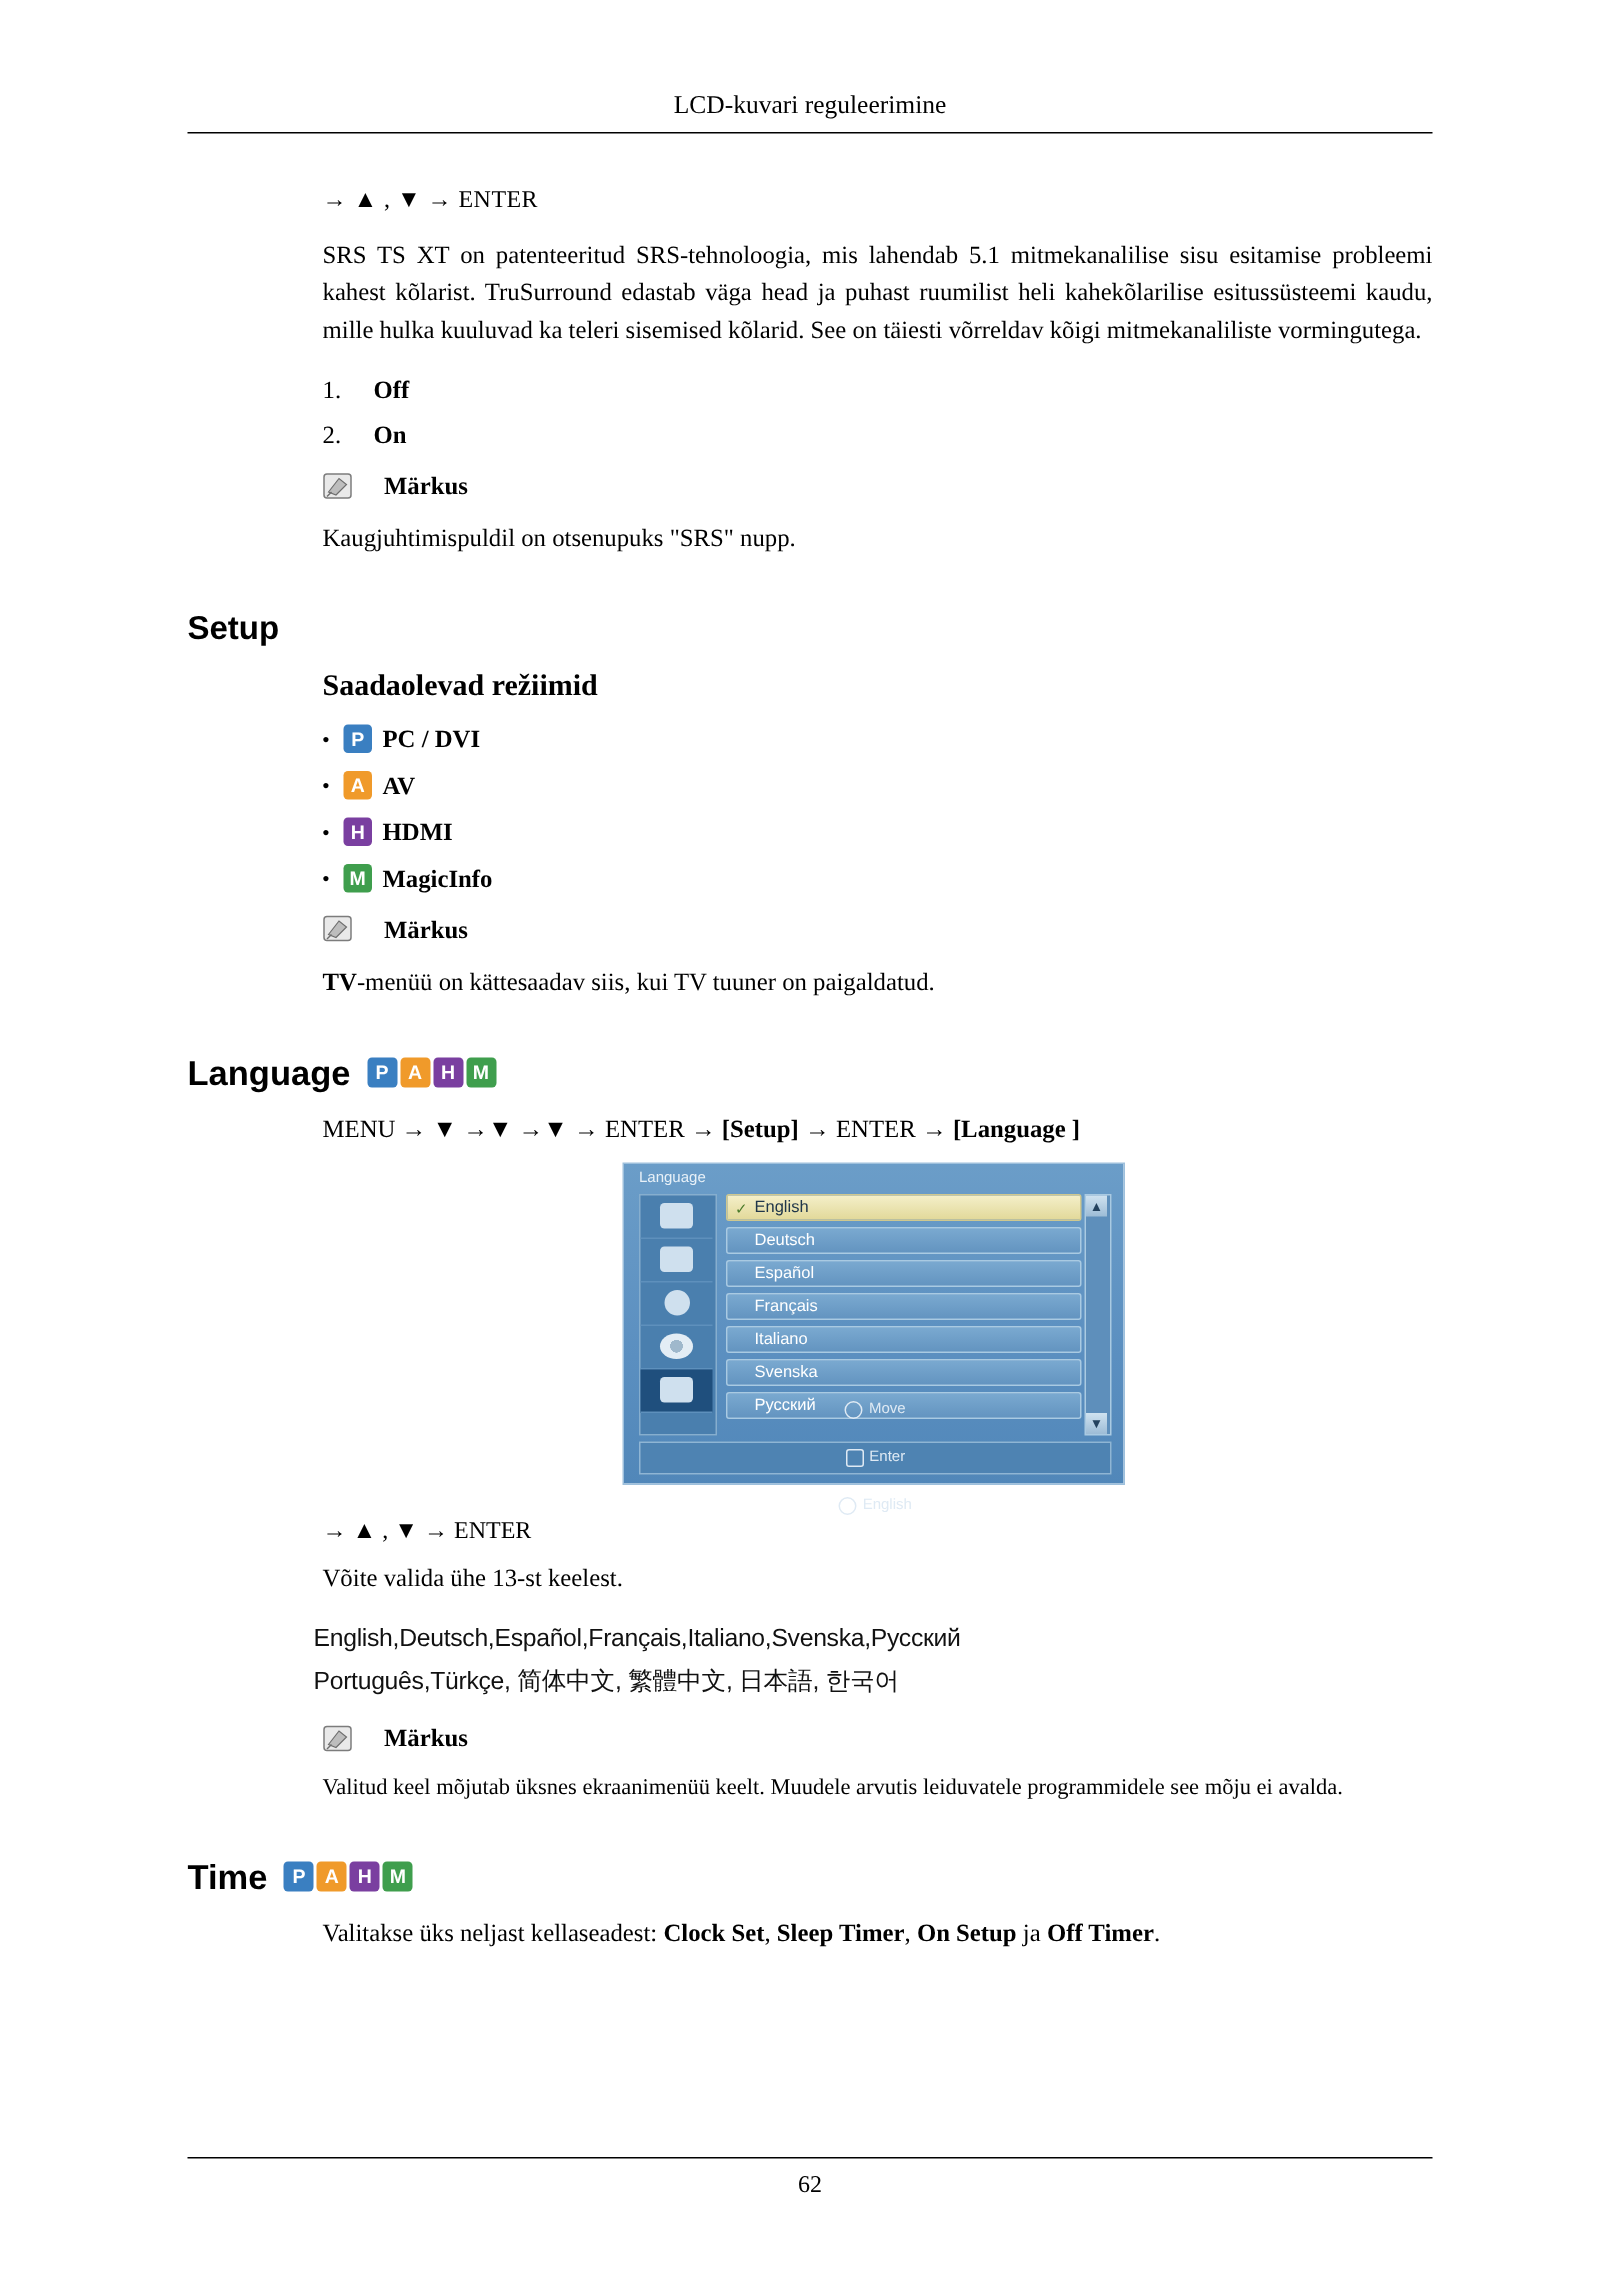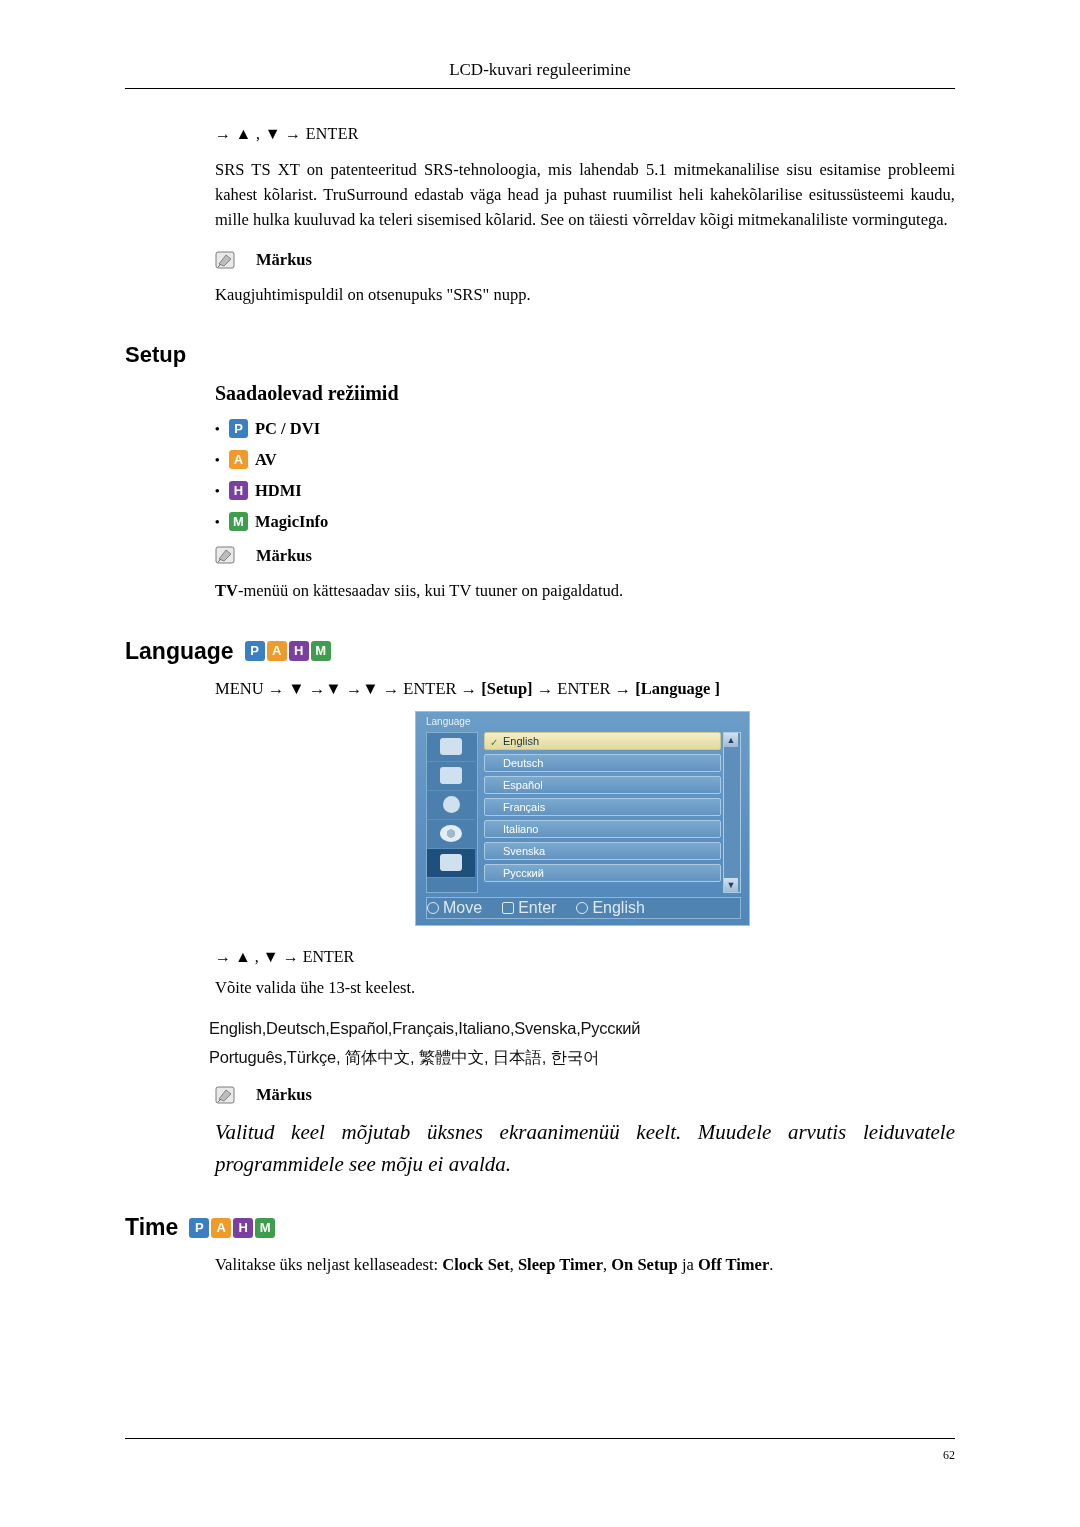--- a/index.html
+++ b/index.html
@@ -43,22 +43,22 @@
     left: 125px;
     width: 830px;
     height: 1px;
     background: #000;
   }
   .footer-num {
     position: absolute;
     top: 1448px;
     left: 125px;
     width: 830px;
-    text-align: right;
-    font-size: 12px;
+    text-align: center;
+    font-size: 16px;
   }
   .content {
     position: absolute;
     top: 125px;
     left: 125px;
     width: 830px;
   }
   .kbd-line {
     font-size: 16px;
     margin: 0 0 14px 90px;
@@ -293,23 +293,25 @@
   .osd-bar {
     position: absolute;
     left: 10px;
     right: 8px;
     bottom: 6px;
     height: 20px;
     background: #4e83b2;
     border: 1px solid #8fb5d4;
     display: flex;
     align-items: center;
+    justify-content: center;
     gap: 20px;
     color: #dfeaf4;
-    font-size: 16px;
+    font-size: 10px;
+    flex-direction: column;
   }
   .osd-bar span { display: inline-flex; align-items: center; gap: 4px; }
   .osd-bar .b-ico {
     display: inline-block;
     width: 10px;
     height: 10px;
     border: 1px solid #dfeaf4;
     border-radius: 2px;
   }
   .osd-bar .b-ico.circ { border-radius: 50%; }
@@ -323,26 +325,25 @@
   }
   .langs {
     margin: 0 0 0 84px;
     font-family: "Liberation Sans", sans-serif;
     font-size: 16.5px;
     line-height: 1.75;
     color: #111;
     letter-spacing: -0.2px;
   }
   .last-par {
-    font-size: 21px;
+    font-size: 15px;
     margin: 12px 0 0 90px;
     width: 740px;
     line-height: 1.5;
     text-align: justify;
-    font-style: italic;
   }
   .time-par {
     font-size: 16.5px;
     margin: 14px 0 0 90px;
   }
   .time-par b { font-weight: bold; }
 </style>
 </head>
 <body>
 
@@ -350,20 +351,24 @@
 
   <div class="header">LCD-kuvari reguleerimine</div>
   <div class="header-rule"></div>
 
   <div class="content">
 
     <div class="kbd-line">→ ▲ , ▼ → ENTER</div>
 
     <div class="body-par"><b>SRS TS XT</b><span> on patenteeritud SRS-tehnoloogia, mis lahendab 5.1 mitmekanalilise sisu esitamise probleemi kahest kõlarist. TruSurround edastab väga head ja puhast ruumilist heli kahekõlarilise esitussüsteemi kaudu, mille hulka kuuluvad ka teleri sisemised kõlarid. See on täiesti võrreldav kõigi mitmekanaliliste vormingutega.</span></div>
 
+    <ul class="numlist">
+      <li><span class="num">1.</span><span>Off</span></li>
+      <li><span class="num">2.</span><span>On</span></li>
+    </ul>
 
     <div class="note">
       <span class="note-icon">
         <svg width="21" height="19" viewBox="0 0 21 19">
           <rect x="1" y="1" width="18" height="16" rx="2" fill="#e9e9e9" stroke="#7c7c7c"></rect>
           <path d="M4 13 L11 4 L16 8 L9 15 Z" fill="#bdbdbd" stroke="#6e6e6e" stroke-width="0.8"></path>
           <path d="M3 16 L6 13" stroke="#6e6e6e" stroke-width="1"></path>
         </svg>
       </span>
       <span>Märkus</span>

